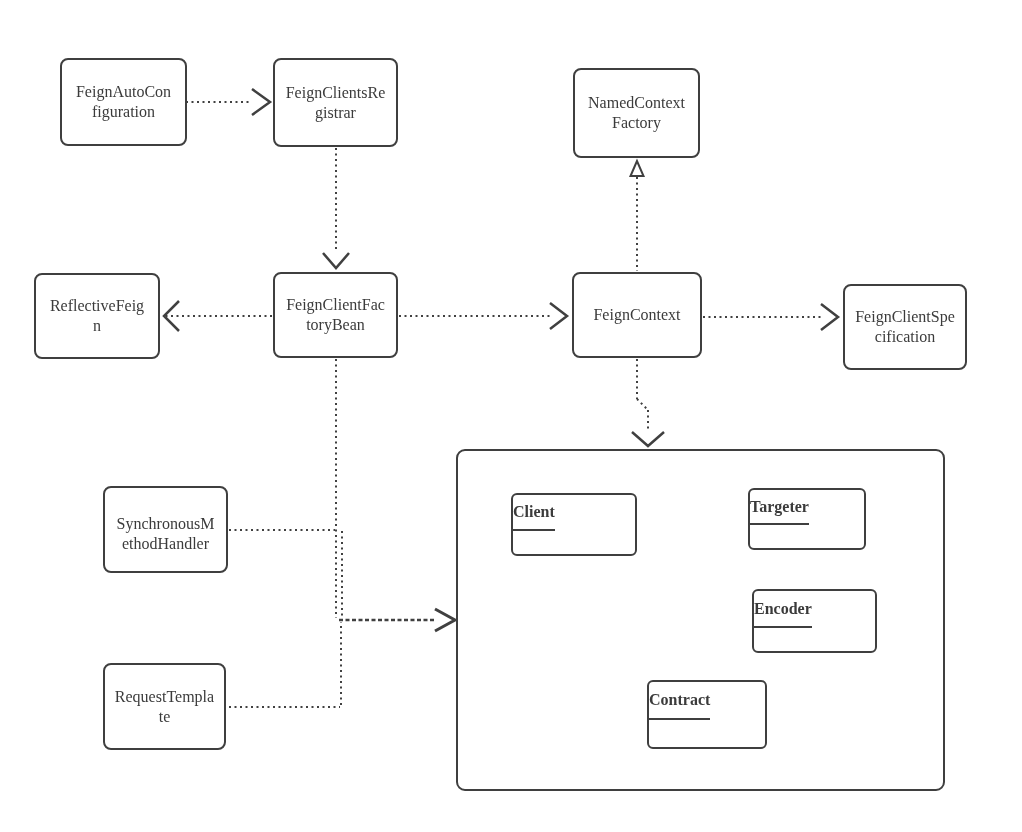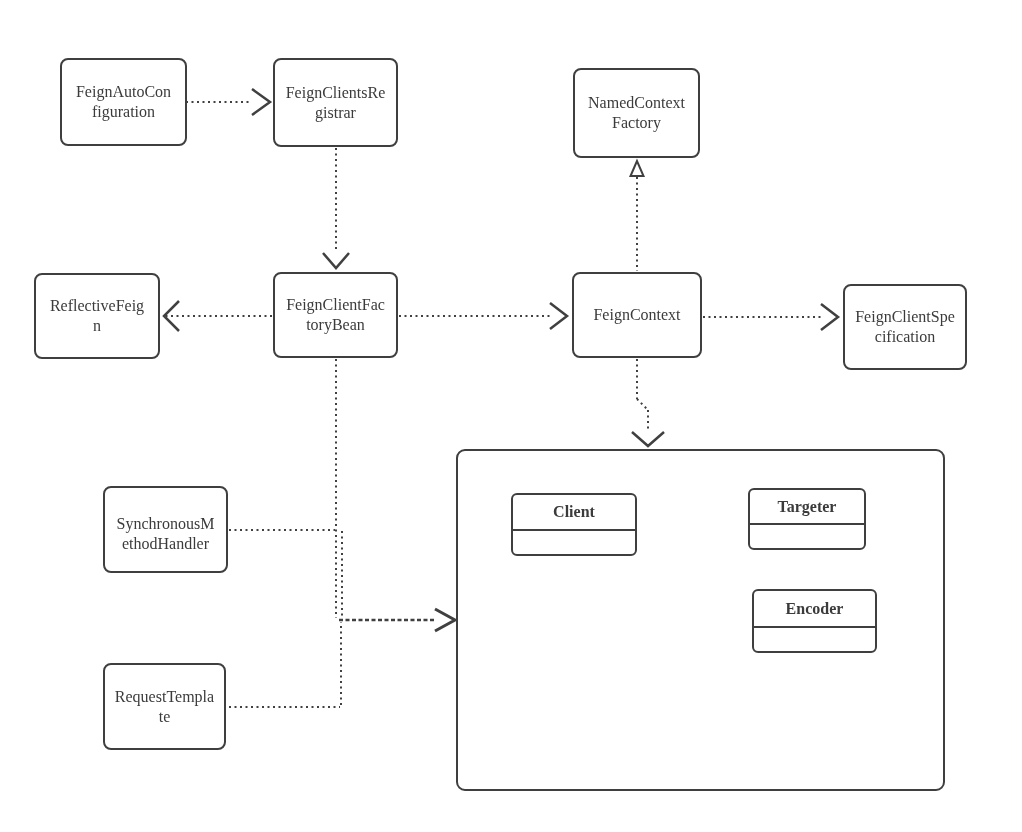--- a/index.html
+++ b/index.html
@@ -22,21 +22,21 @@
   }
   .node-label{white-space:pre-line;padding:0 2px;}
   .node.va-top{align-items:center;padding-top:9px;}
   .group-box{
     position:absolute;box-sizing:border-box;background:#ffffff;
     border:2px solid #3f3f3f;border-radius:9px;
   }
   .uml-class{
     position:absolute;box-sizing:border-box;background:#ffffff;
     border:2px solid #3f3f3f;border-radius:6px;
-    display:flex;flex-direction:column;
+    display:flex;flex-direction:row;
   }
   .uml-title{
     box-sizing:border-box;border-bottom:2px solid #3f3f3f;
     display:flex;align-items:center;justify-content:center;
     font-weight:bold;font-size:16px;
   }
   .uml-body{flex:1;}
 </style>
 </head>
 <body>
@@ -157,14 +157,18 @@
     <div class="uml-title" style="height:35px">Targeter</div>
     <div class="uml-body"></div>
   </div>
 
 
   <div class="uml-class" style="left:752px;top:589px;width:125px;height:64px">
     <div class="uml-title" style="height:37px">Encoder</div>
     <div class="uml-body"></div>
   </div>
 
+  <div class="uml-class" style="left:647px;top:680px;width:120px;height:69px">
+    <div class="uml-title" style="height:38px">Contract</div>
+    <div class="uml-body"></div>
+  </div>
 
 </div>
 
 </body></html>

